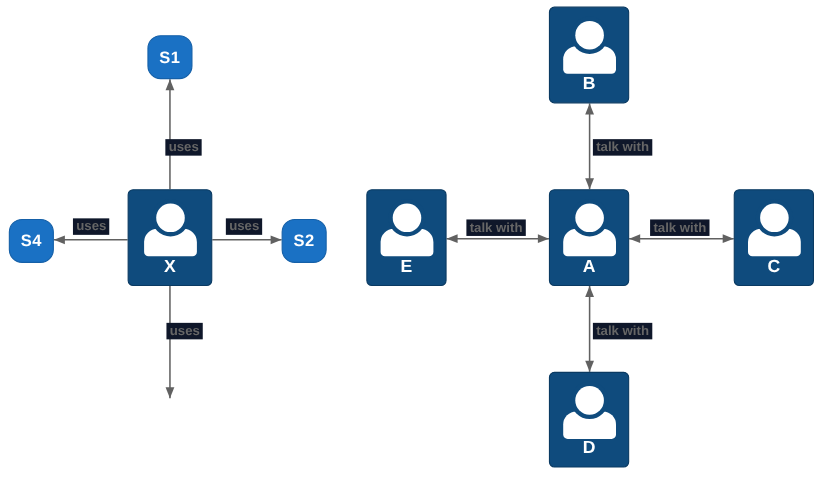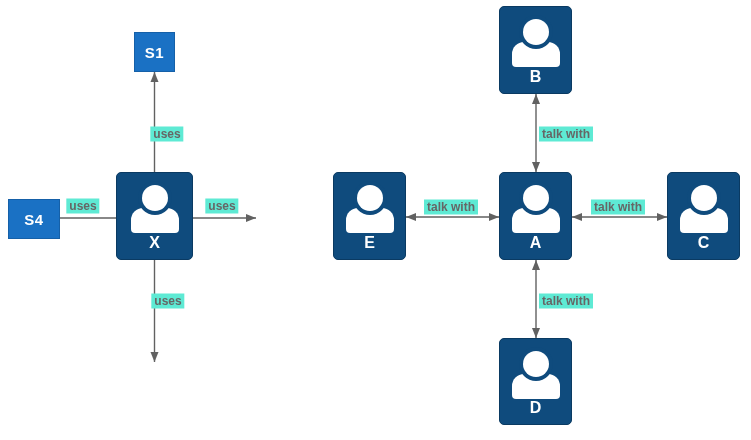--- a/index.html
+++ b/index.html
@@ -16,21 +16,21 @@
   #edges {
     position: absolute; left: 0; top: 0;
     pointer-events: none;
   }
   .node {
     position: absolute;
     box-sizing: border-box;
   }
   .node.square {
     display: flex; align-items: center; justify-content: center;
-    border-radius: 0;
+    border-radius: 12px;
     color: #ffffff;
     font-weight: bold;
     font-size: 15px;
     letter-spacing: 0.5px;
   }
   .node.person {
     border-radius: 5px;
   }
   .person .p-body {
     position: absolute;
@@ -46,21 +46,21 @@
     position: absolute;
     left: 0; right: 0; bottom: 7px;
     text-align: center;
     color: #ffffff;
     font-weight: bold;
     font-size: 16px;
   }
   .edge-label {
     position: absolute;
     transform: translate(-50%, -50%);
-    background: #5eead4;
+    background: #0f172a;
     font-weight: bold;
     font-size: 12px;
     padding: 0 3px;
     white-space: nowrap;
     line-height: 15px;
   }
 </style>
 </head>
 <body>
 
@@ -87,21 +87,24 @@
     <div class="edge-label" style="left: 83px; top: 206px; color: rgb(102, 102, 102);">uses</div>
     <div class="edge-label" style="left: 222px; top: 206px; color: rgb(102, 102, 102);">uses</div>
     <div class="edge-label" style="left: 168px; top: 301px; color: rgb(102, 102, 102);">uses</div>
     <div class="edge-label" style="left: 566px; top: 134px; color: rgb(102, 102, 102);">talk with</div>
     <div class="edge-label" style="left: 451px; top: 207px; color: rgb(102, 102, 102);">talk with</div>
     <div class="edge-label" style="left: 618px; top: 207px; color: rgb(102, 102, 102);">talk with</div>
     <div class="edge-label" style="left: 566px; top: 301px; color: rgb(102, 102, 102);">talk with</div>
     <div class="node square" style="left: 134px; top: 32px; width: 41px; height: 40px; background: rgb(26, 113, 196); border: 1px solid rgb(21, 96, 168); color: rgb(255, 255, 255);">
       <span>S1</span>
     </div>
-    <div class="node square" style="left: 8px; top: 199px; width: 52px; height: 40px; background: rgb(26, 113, 196); border: 1px solid rgb(21, 96, 168); color: rgb(255, 255, 255);">
+    <div class="node square" style="left: 256px; top: 199px; width: 41px; height: 40px; background: rgb(26, 113, 196); border: 1px solid rgb(21, 96, 168); color: rgb(255, 255, 255);">
+      <span>S2</span>
+    </div>
+    <div class="node square" style="left: 8px; top: 199px; width: 41px; height: 40px; background: rgb(26, 113, 196); border: 1px solid rgb(21, 96, 168); color: rgb(255, 255, 255);">
       <span>S4</span>
     </div>
     <div class="node person" style="left: 116px; top: 172px; width: 77px; height: 88px; background: rgb(15, 75, 125); border: 1px solid rgb(10, 58, 98);">
       <span class="p-body" style="width: 48px; height: 25px; left: 13.5px; top: 35px;"></span>
       <span class="p-head" style="width: 26px; height: 26px; left: 24.5px; top: 12px; box-shadow: rgb(15, 75, 125) 0px 0px 0px 4px;"></span>
       <span class="p-label" style="color: rgb(255, 255, 255);">X</span>
     </div>
     <div class="node person" style="left: 499px; top: 6px; width: 73px; height: 88px; background: rgb(15, 75, 125); border: 1px solid rgb(10, 58, 98);">
       <span class="p-body" style="width: 48px; height: 25px; left: 11.5px; top: 35px;"></span>
       <span class="p-head" style="width: 26px; height: 26px; left: 22.5px; top: 12px; box-shadow: rgb(15, 75, 125) 0px 0px 0px 4px;"></span>

